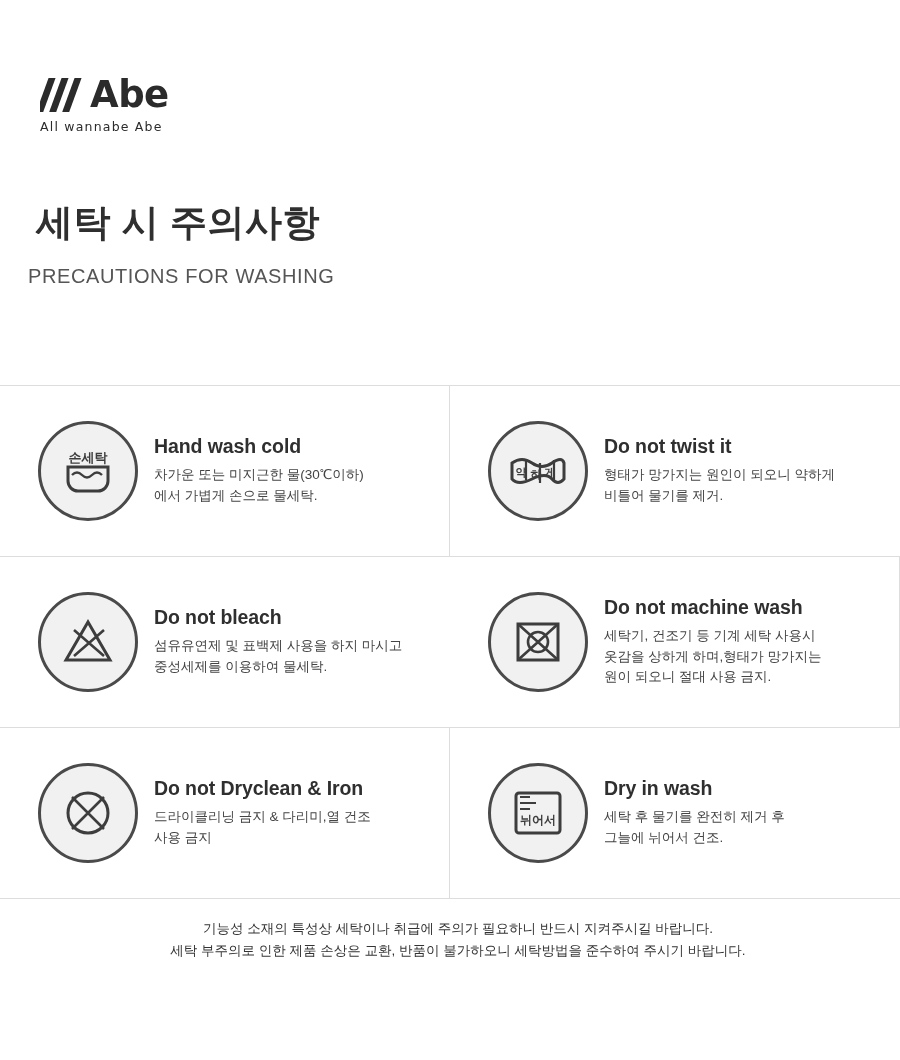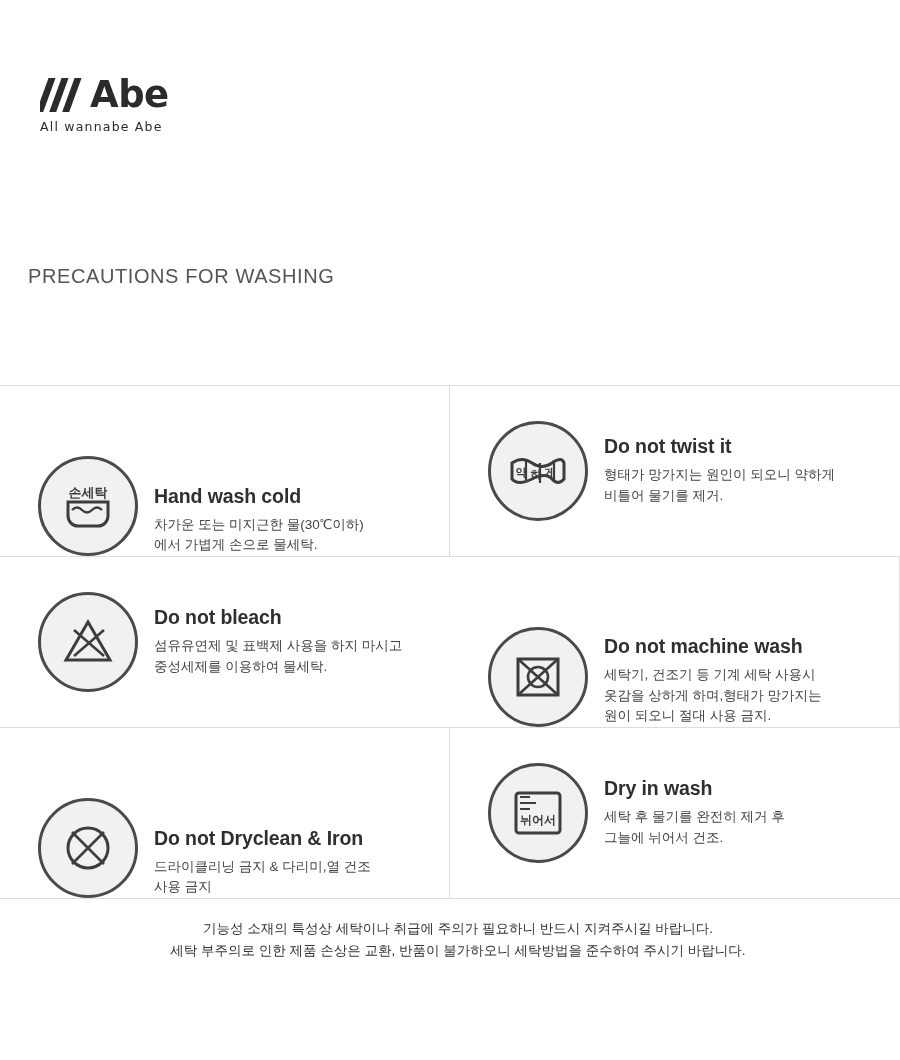--- a/index.html
+++ b/index.html
@@ -103,21 +103,20 @@
   }
   .cell {
     width: 450px;
     height: 170px;
     display: flex;
     align-items: center;
     padding-left: 36px;
   }
   .cell.left {
     border-right: 1px solid #dddddd;
-    align-items: flex-end;
   }
   .icon-wrap {
     width: 104px;
     flex: 0 0 104px;
     display: flex;
     align-items: center;
     justify-content: center;
   }
   .texts {
     padding-left: 14px;
@@ -174,20 +173,21 @@
       <span class="brand-slashes">
         <i></i>
           <i></i>
           <i></i>
       </span>
       <span class="brand-name">Abe</span>
     </div>
     <div class="brand-tagline">All wannabe Abe</div>
   </div>
 
+  <div class="title-ko">세탁 시 주의사항</div>
   <div class="title-en">PRECAUTIONS FOR WASHING</div>
 
   <div class="grid">
 
     <div class="grid-row">
 
       <div class="cell left">
         <div class="icon-wrap">
           <div class="icon-circle">
             <svg width="84" height="84" viewBox="0 0 84 84" aria-hidden="true">

